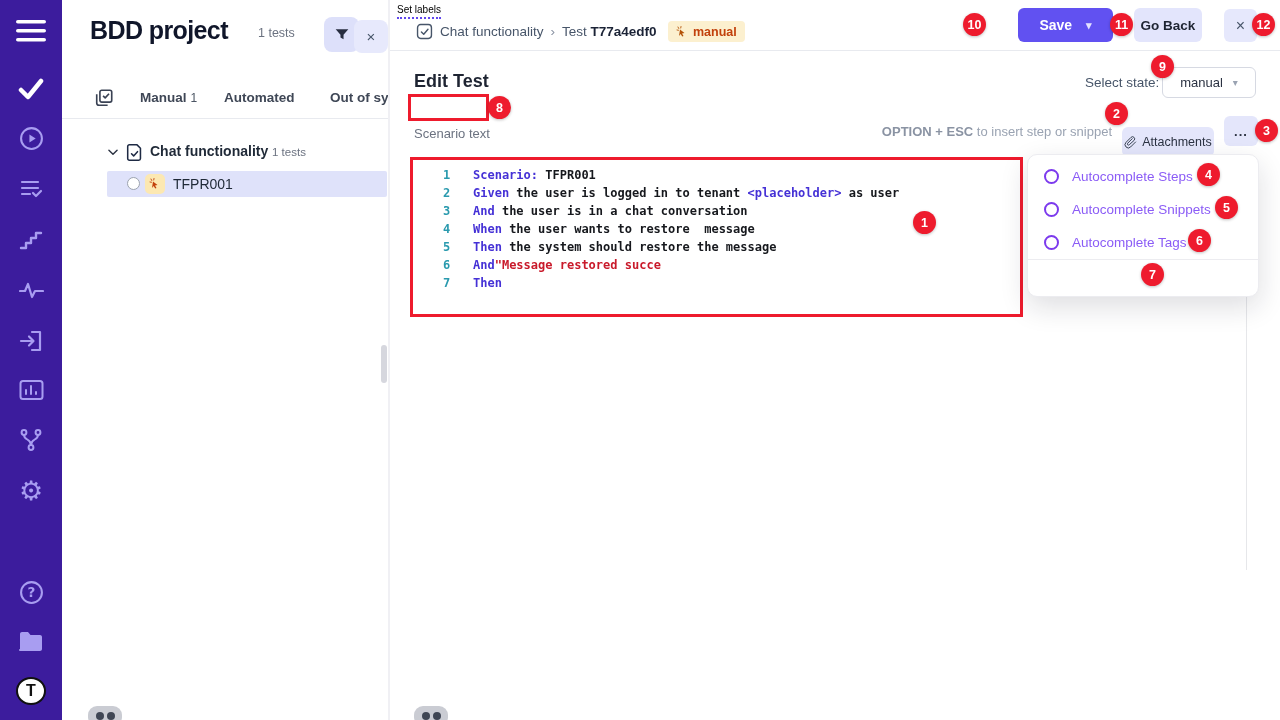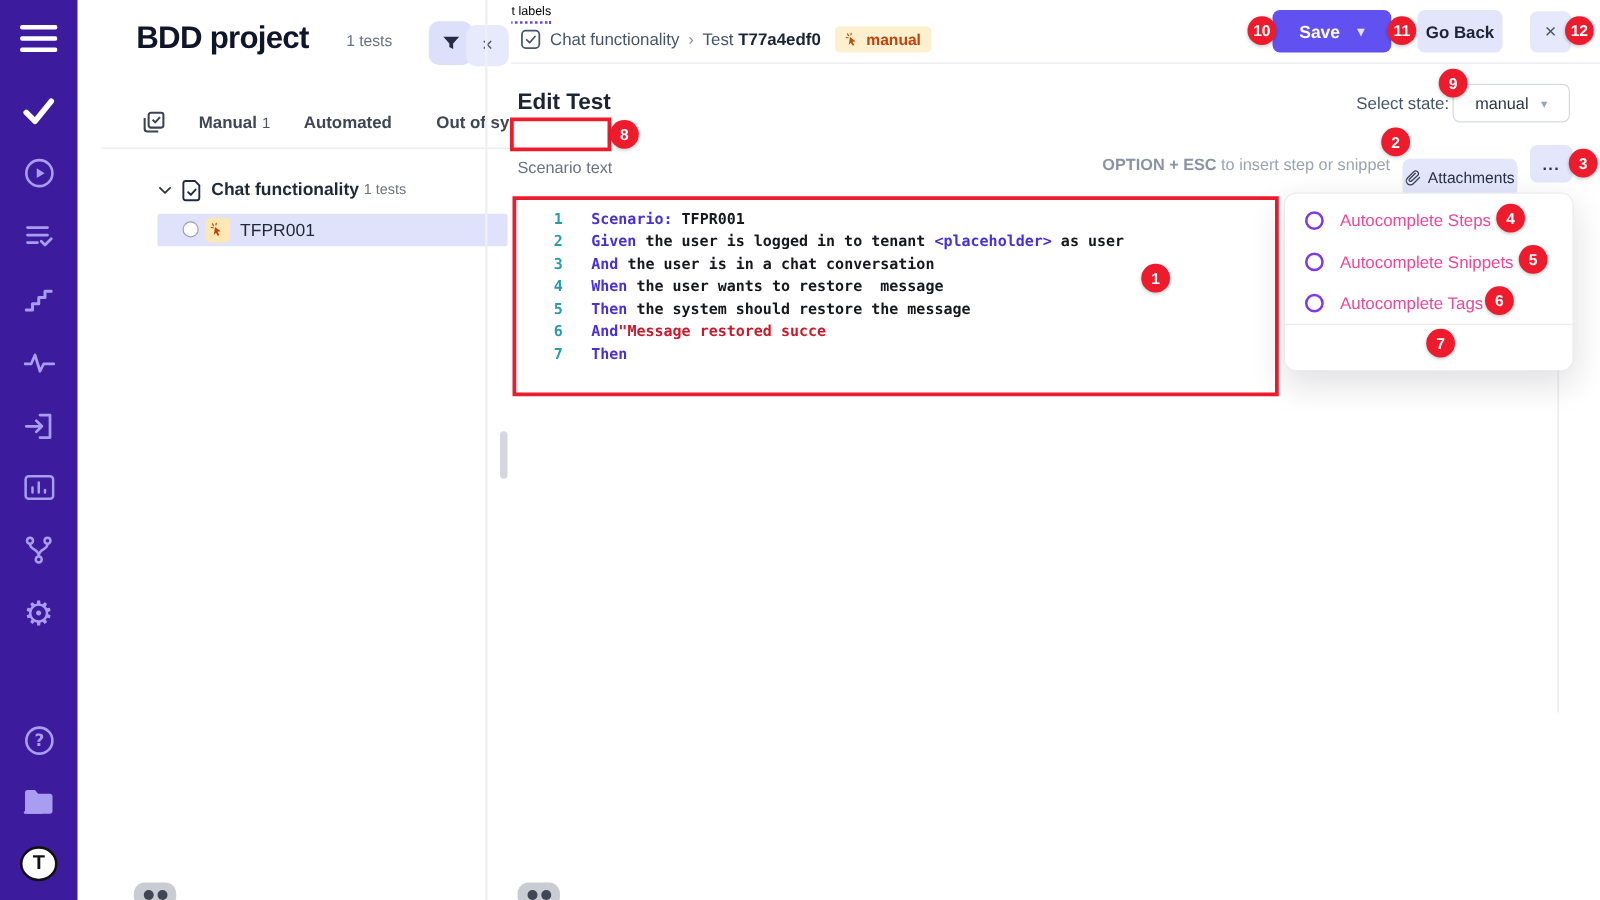--- a/index.html
+++ b/index.html
@@ -9,21 +9,21 @@
 
   
   .rail { position:absolute; left:0; top:0; width:62px; height:720px; background:#3c1c9d; z-index:5; }
   .rail-item { position:absolute; left:0; width:62px; height:40px; display:flex; align-items:center; justify-content:center; cursor:pointer; }
   .rail svg { display:block; }
   .gear-glyph { font-size:27px; color:#a89df1; line-height:1; }
   .logo-badge { width:30px; height:28px; background:#fff; border:2.5px solid #111; border-radius:50%;
                 display:flex; align-items:center; justify-content:center; font-weight:800; font-size:16px; color:#111; }
 
   
-  .panel { position:absolute; left:62px; top:0; width:328px; height:720px; background:#fff; overflow:hidden; z-index:4;margin-left:19px; }
+  .panel { position:absolute; left:62px; top:0; width:328px; height:720px; background:#fff; overflow:hidden; z-index:4; }
   .panel-title { position:absolute; left:28px; top:16px; font-size:25px; font-weight:800; letter-spacing:-0.6px; color:#10162a; }
   .panel-count { position:absolute; left:196px; top:26px; font-size:12.5px; color:#6b7280; }
   .sq-btn { position:absolute; border-radius:8px; display:flex; align-items:center; justify-content:center; cursor:pointer; }
   .filter-btn { left:262px; top:17px; width:35px; height:35px; background:#dde0fa; z-index:2; }
   .panel-close-btn { left:292px; top:20px; width:34px; height:33px; background:#e7e9fc; z-index:3; color:#475569; font-size:15px; }
   .tabs { position:absolute; left:0; top:80px; width:328px; height:38px; }
   .tabs-icon { position:absolute; left:32px; top:8px; }
   .tab { position:absolute; top:10px; font-size:13.5px; font-weight:600; color:#3f4756; white-space:nowrap; cursor:pointer; }
   .tab .tab-count { font-size:12px; font-weight:500; margin-left:4px; color:#4b5563; }
   .tab1 { left:78px; } .tab2 { left:162px; } .tab3 { left:268px; }
@@ -89,21 +89,21 @@
   .code-row { display:flex; white-space:pre; padding-left:30px; cursor:text; }
   .ln { width:30px; color:#2a9aae; flex:0 0 30px; }
   .kw { color:#4531d6; }
   .var { color:#4531d6; }
   .str { color:#c91a2b; }
 
   
   .menu { position:absolute; left:637px; top:154px; width:232px; height:143px; background:#fff; border-radius:10px;
           border:1px solid #ececf0; box-shadow:0 10px 28px rgba(20,20,45,0.14); z-index:40; }
   .menu-item { position:absolute; left:0; width:232px; height:33px; display:flex; align-items:center; gap:13px;
-               padding-left:16px; font-size:13.5px; color:#ec4899; cursor:pointer; }
+               padding-left:16px; font-size:13.5px; color:#8b5cf6; cursor:pointer; }
   .menu-radio { width:15px; height:15px; border:2px solid #7c3aed; border-radius:50%; background:#fff; flex:0 0 15px; }
   .menu-divider { position:absolute; left:0; top:104px; width:232px; height:1px; background:#ececf0; }
   .mi1 { top:5px; } .mi2 { top:38px; } .mi3 { top:71px; } .mi4 { top:106px; }
 
   
   .co { position:absolute; width:23px; height:23px; border-radius:50%; background:#ee1b2d; color:#fff;
         font-size:12.5px; font-weight:700; display:flex; align-items:center; justify-content:center;
         box-shadow:0 1px 3px rgba(0,0,0,.25); z-index:50; }
 
   
@@ -367,17 +367,17 @@
 
   <div class="co" style="left:913px; top:211px">1</div>
   <div class="co" style="left:1105px; top:102px">2</div>
   <div class="co" style="left:1255px; top:119px">3</div>
   <div class="co" style="left:1197px; top:163px">4</div>
   <div class="co" style="left:1215px; top:196px">5</div>
   <div class="co" style="left:1188px; top:229px">6</div>
   <div class="co" style="left:1141px; top:263px">7</div>
   <div class="co" style="left:488px;  top:96px">8</div>
   <div class="co" style="left:1151px; top:55px">9</div>
-  <div class="co" style="left:998px;  top:13px">10</div>
+  <div class="co" style="left:963px;  top:13px">10</div>
   <div class="co" style="left:1110px; top:13px">11</div>
   <div class="co" style="left:1252px; top:13px">12</div>
 
 </div>
 
 </body></html>

